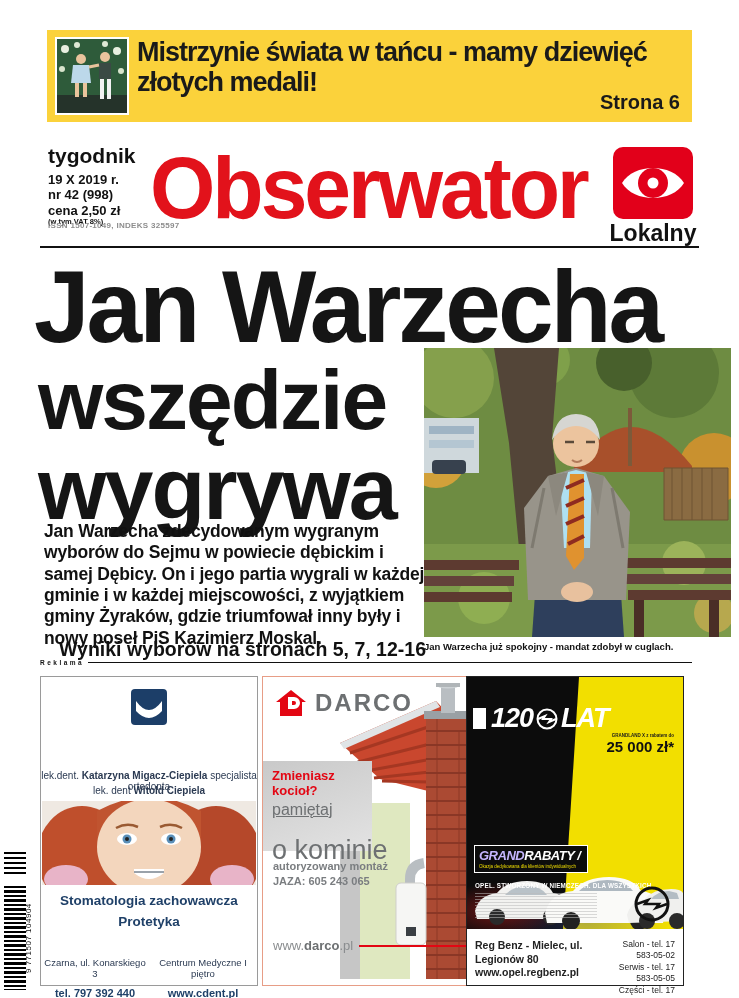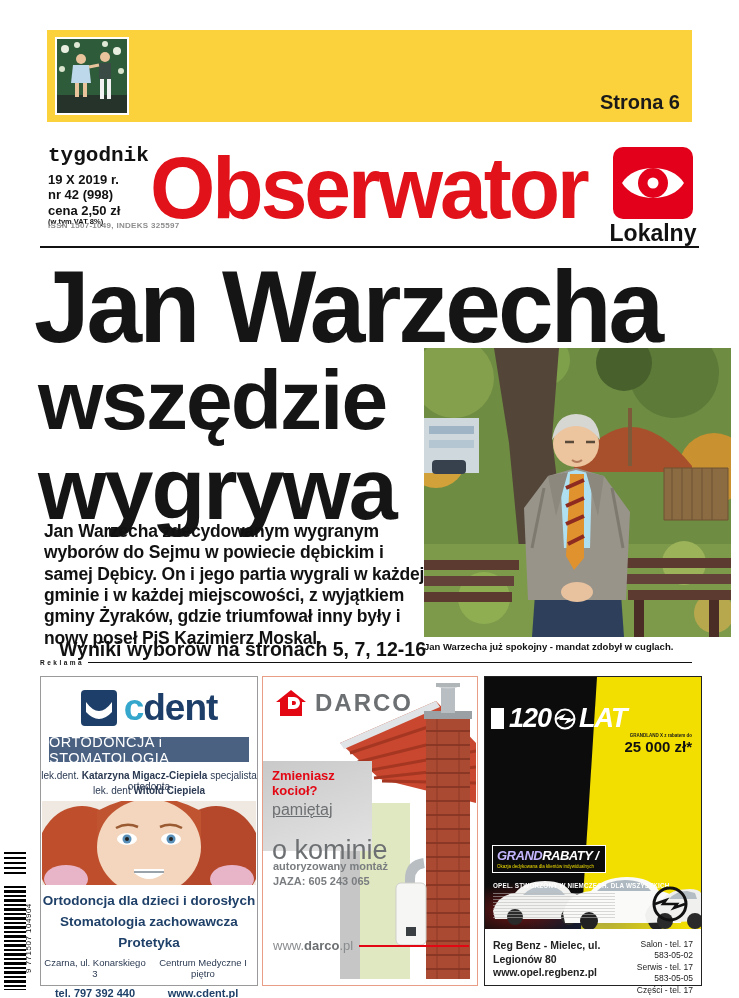--- a/index.html
+++ b/index.html
@@ -7,21 +7,21 @@
   body { font-family:"Liberation Sans", sans-serif; }
   .page { position:relative; width:739px; height:998px; background:#fff; overflow:hidden; }
 
   
   .banner { position:absolute; left:47px; top:30px; width:645px; height:92px; background:#fbd23b; }
   .banner-photo { position:absolute; left:8px; top:7px; width:74px; height:78px; border:2px solid #fff; background:#2e5b3a; }
   .banner-headline { position:absolute; left:90px; top:7px; width:548px; font-size:27px; font-weight:bold; letter-spacing:-1px; line-height:1.12; color:#1a1a1a; }
   .banner-page-ref { position:absolute; right:12px; bottom:8px; font-size:20px; font-weight:bold; color:#1a1a1a; }
 
   
-  .mh-weekly { position:absolute; left:48px; top:144px; font-size:21px; font-weight:bold; color:#111;font-family:Liberation Mono, monospace; }
+  .mh-weekly { position:absolute; left:48px; top:144px; font-size:21px; font-weight:bold; color:#111; }
   .mh-info { position:absolute; left:48px; top:172px; font-size:13px; font-weight:bold; line-height:1.18; color:#111; }
   .mh-vat { font-size:7.5px; font-weight:bold; color:#111; }
   .mh-title { position:absolute; left:150px; top:138px; font-size:84px; font-weight:bold; letter-spacing:-3px; color:#e2121b; transform:scaleY(1.04); transform-origin:top left; }
   .mh-logo { position:absolute; left:613px; top:147px; width:80px; height:72px; background:#e2001a; border-radius:10px; display:flex; align-items:center; justify-content:center; }
   .mh-local { position:absolute; left:607px; top:220px; width:92px; text-align:center; font-size:23px; font-weight:bold; color:#111; }
   .mh-issn { position:absolute; left:48px; top:221px; font-size:8px; font-weight:bold; color:#8d8d8d; letter-spacing:.3px; }
   .mh-rule { position:absolute; left:40px; top:246px; width:659px; height:2px; background:#111; }
 
   
   .hl1 { position:absolute; left:34px; top:248px; font-size:100px; font-weight:bold; letter-spacing:-3px; color:#151515; transform:scaleY(1.02); transform-origin:top left; white-space:nowrap; }
@@ -65,21 +65,21 @@
   .da-graybox { position:absolute; left:0; top:84px; width:109px; height:90px; background:linear-gradient(160deg,#c9c9c9,#e3e3e3); padding:7px 0 0 9px; }
   .da-q { font-size:13px; font-weight:bold; color:#e30613; }
   .da-l1 { font-size:16px; color:#6d7072; margin-top:3px;text-decoration:underline; }
   .da-l2 { font-size:27px; color:#6d7072; margin-top:16px; white-space:nowrap; }
   .da-mont { position:absolute; left:10px; top:182px; font-size:11px; font-weight:bold; color:#7a7d80; line-height:1.35; }
   .da-site { position:absolute; left:10px; bottom:32px; width:196px; display:flex; align-items:center; }
   .da-site .t { font-size:13px; color:#8a8d8f; } .da-site b { color:#6d7072; }
   .da-site i { flex:1; height:2px; background:#e30613; margin-left:6px; }
 
   
-  .ad-opel { left:484px; width:218px; border:1px solid #222; background:#fff; }
+  .ad-opel { left:466px; width:218px; border:1px solid #222; background:#fff; }
   .op-black { position:absolute; left:0; top:0; width:216px; height:252px; background:#0c0c0c; overflow:hidden; }
   .op-glow { position:absolute; left:0; top:130px; width:216px; height:122px;
     background: radial-gradient(90px 40px at 15% 85%, rgba(200,30,30,.55), transparent 70%),
                 radial-gradient(120px 50px at 55% 95%, rgba(60,80,160,.35), transparent 70%); }
   .op-yellow { position:absolute; left:0; top:0; width:216px; height:252px; background:#f2df00;
     clip-path:polygon(112px 0, 216px 0, 216px 252px, 96px 252px); }
   .op-120 { position:absolute; left:6px; top:26px; display:flex; align-items:center; gap:3px; z-index:3; }
   .op-sq { width:13px; height:21px; background:#fff; margin-right:2px; }
   .op-120 .n { font-size:27px; font-weight:bold; font-style:italic; color:#fff; letter-spacing:-1px; }
   .op-promo { position:absolute; right:9px; top:56px; text-align:right; z-index:3; }
@@ -127,20 +127,21 @@
         <path d="M16,26 L32,26 L34,44 L14,44 Z" fill="#bcd8ea"></path>
         <rect x="18" y="44" width="4" height="14" fill="#e9c39c"></rect>
           <rect x="26" y="44" width="4" height="14" fill="#e9c39c"></rect>
         <circle cx="48" cy="18" r="5" fill="#e9c39c"></circle>
         <path d="M42,24 L54,24 L54,40 L42,40 Z" fill="#3a4a44"></path>
         <rect x="43" y="40" width="4" height="20" fill="#f2f2f2"></rect>
           <rect x="50" y="40" width="4" height="20" fill="#f2f2f2"></rect>
         <path d="M32,28 L42,26" stroke="#e9c39c" stroke-width="3"></path>
       </svg>
     </div>
+    <div class="banner-headline">Mistrzynie świata w tańcu - mamy dziewięć złotych medali!</div>
     <div class="banner-page-ref">Strona 6</div>
   </div>
 
   <div class="mh-weekly">tygodnik</div>
   <div class="mh-info">
     <div>19 X 2019 r.</div>
     <div>nr 42 (998)</div>
     <div>cena 2,50 zł</div>
     <div class="mh-vat">(w tym VAT 8%)</div>
   </div>
@@ -214,23 +215,21 @@
     <span>Reklama</span>
       <i></i>
   </div>
 
   <div class="ad ad-cdent">
     <div class="cd-logo-row">
       <svg class="cd-mark" viewBox="0 0 36 36">
         <rect width="36" height="36" rx="4" fill="#1c3e68"></rect>
         <path d="M5,12 Q18,30 31,12 L31,22 Q18,36 5,22 Z" fill="#fff"></path>
       </svg>
-      <div class="cd-word"><span class="cd-c">c</span><span class="cd-dent">dent</span></div>
-    </div>
-    <div class="cd-bar">ORTODONCJA i STOMATOLOGIA</div>
+    </div>
     <div class="cd-doc cd-doc1"><span>lek.dent. </span><b>Katarzyna Migacz-Ciepiela</b><span> specjalista ortodonta</span></div>
     <div class="cd-doc cd-doc2"><span>lek. dent </span><b>Witold Ciepiela</b></div>
     <div class="cd-photo">
       <svg width="214" height="84" viewBox="0 0 214 84">
         <rect width="214" height="84" fill="#efe9e2"></rect>
         <ellipse cx="40" cy="55" rx="45" ry="50" fill="#bf4f2c"></ellipse>
         <ellipse cx="174" cy="55" rx="45" ry="50" fill="#b5482a"></ellipse>
         <path d="M55,10 Q107,-18 159,10 L159,40 L55,40 Z" fill="#c05430"></path>
         <ellipse cx="107" cy="46" rx="52" ry="48" fill="#f3d6bd"></ellipse>
         <ellipse cx="85" cy="38" rx="10" ry="6" fill="#fff"></ellipse>
@@ -240,21 +239,20 @@
           <circle cx="129" cy="38" r="4.5" fill="#5a8fb8"></circle>
           <circle cx="129" cy="38" r="2" fill="#222"></circle>
         <path d="M74,27 q11,-6 22,-1 M118,26 q11,-5 22,1" stroke="#9a5a32" stroke-width="2.5" fill="none"></path>
         <path d="M92,72 Q107,84 122,72 L122,68 L92,68 Z" fill="#fff"></path>
         <path d="M92,71 L122,71" stroke="#9aa2aa" stroke-width="2"></path>
         <ellipse cx="24" cy="78" rx="22" ry="14" fill="#e8b4c8"></ellipse>
         <ellipse cx="190" cy="78" rx="22" ry="14" fill="#e8b4c8"></ellipse>
       </svg>
     </div>
     <div class="cd-services">
-      <div>Ortodoncja dla dzieci i dorosłych</div>
       <div>Stomatologia zachowawcza</div>
       <div>Protetyka</div>
     </div>
     <div class="cd-contact">
       <div>
         <div class="cd-addr">Czarna, ul. Konarskiego 3</div>
         <div class="cd-tel">tel. 797 392 440</div>
       </div>
       <div>
         <div class="cd-addr">Centrum Medyczne I piętro</div>

